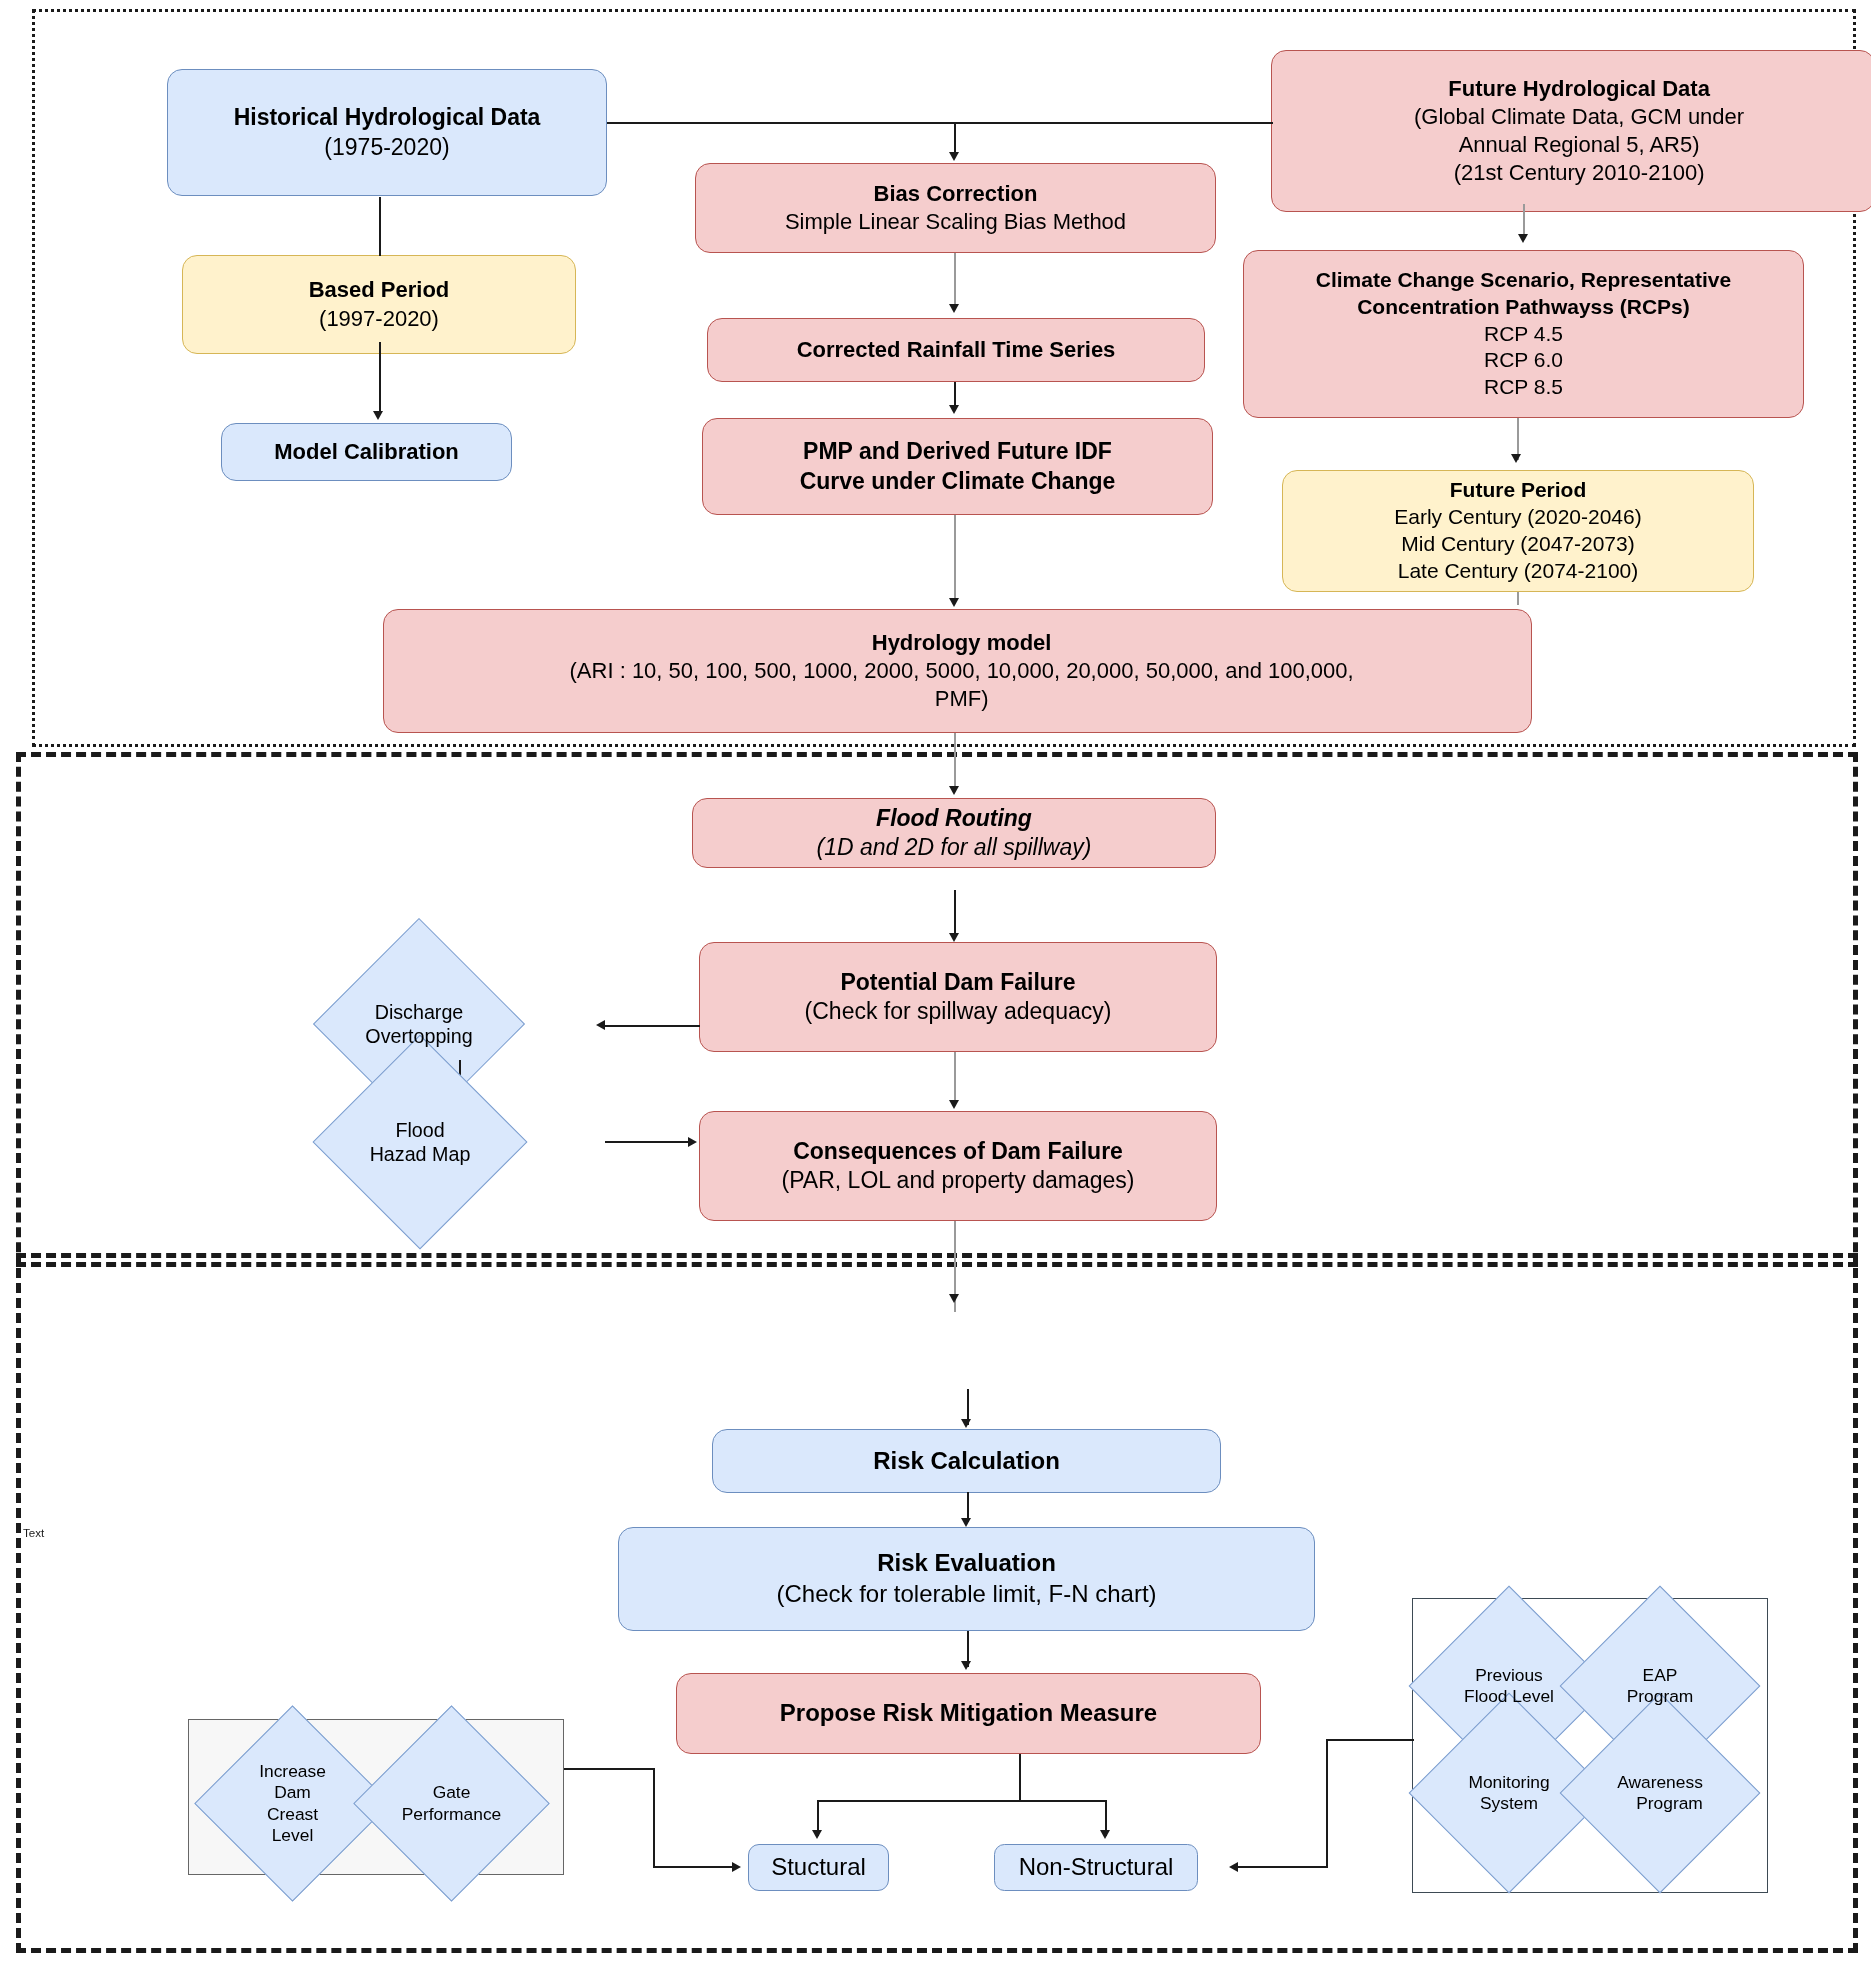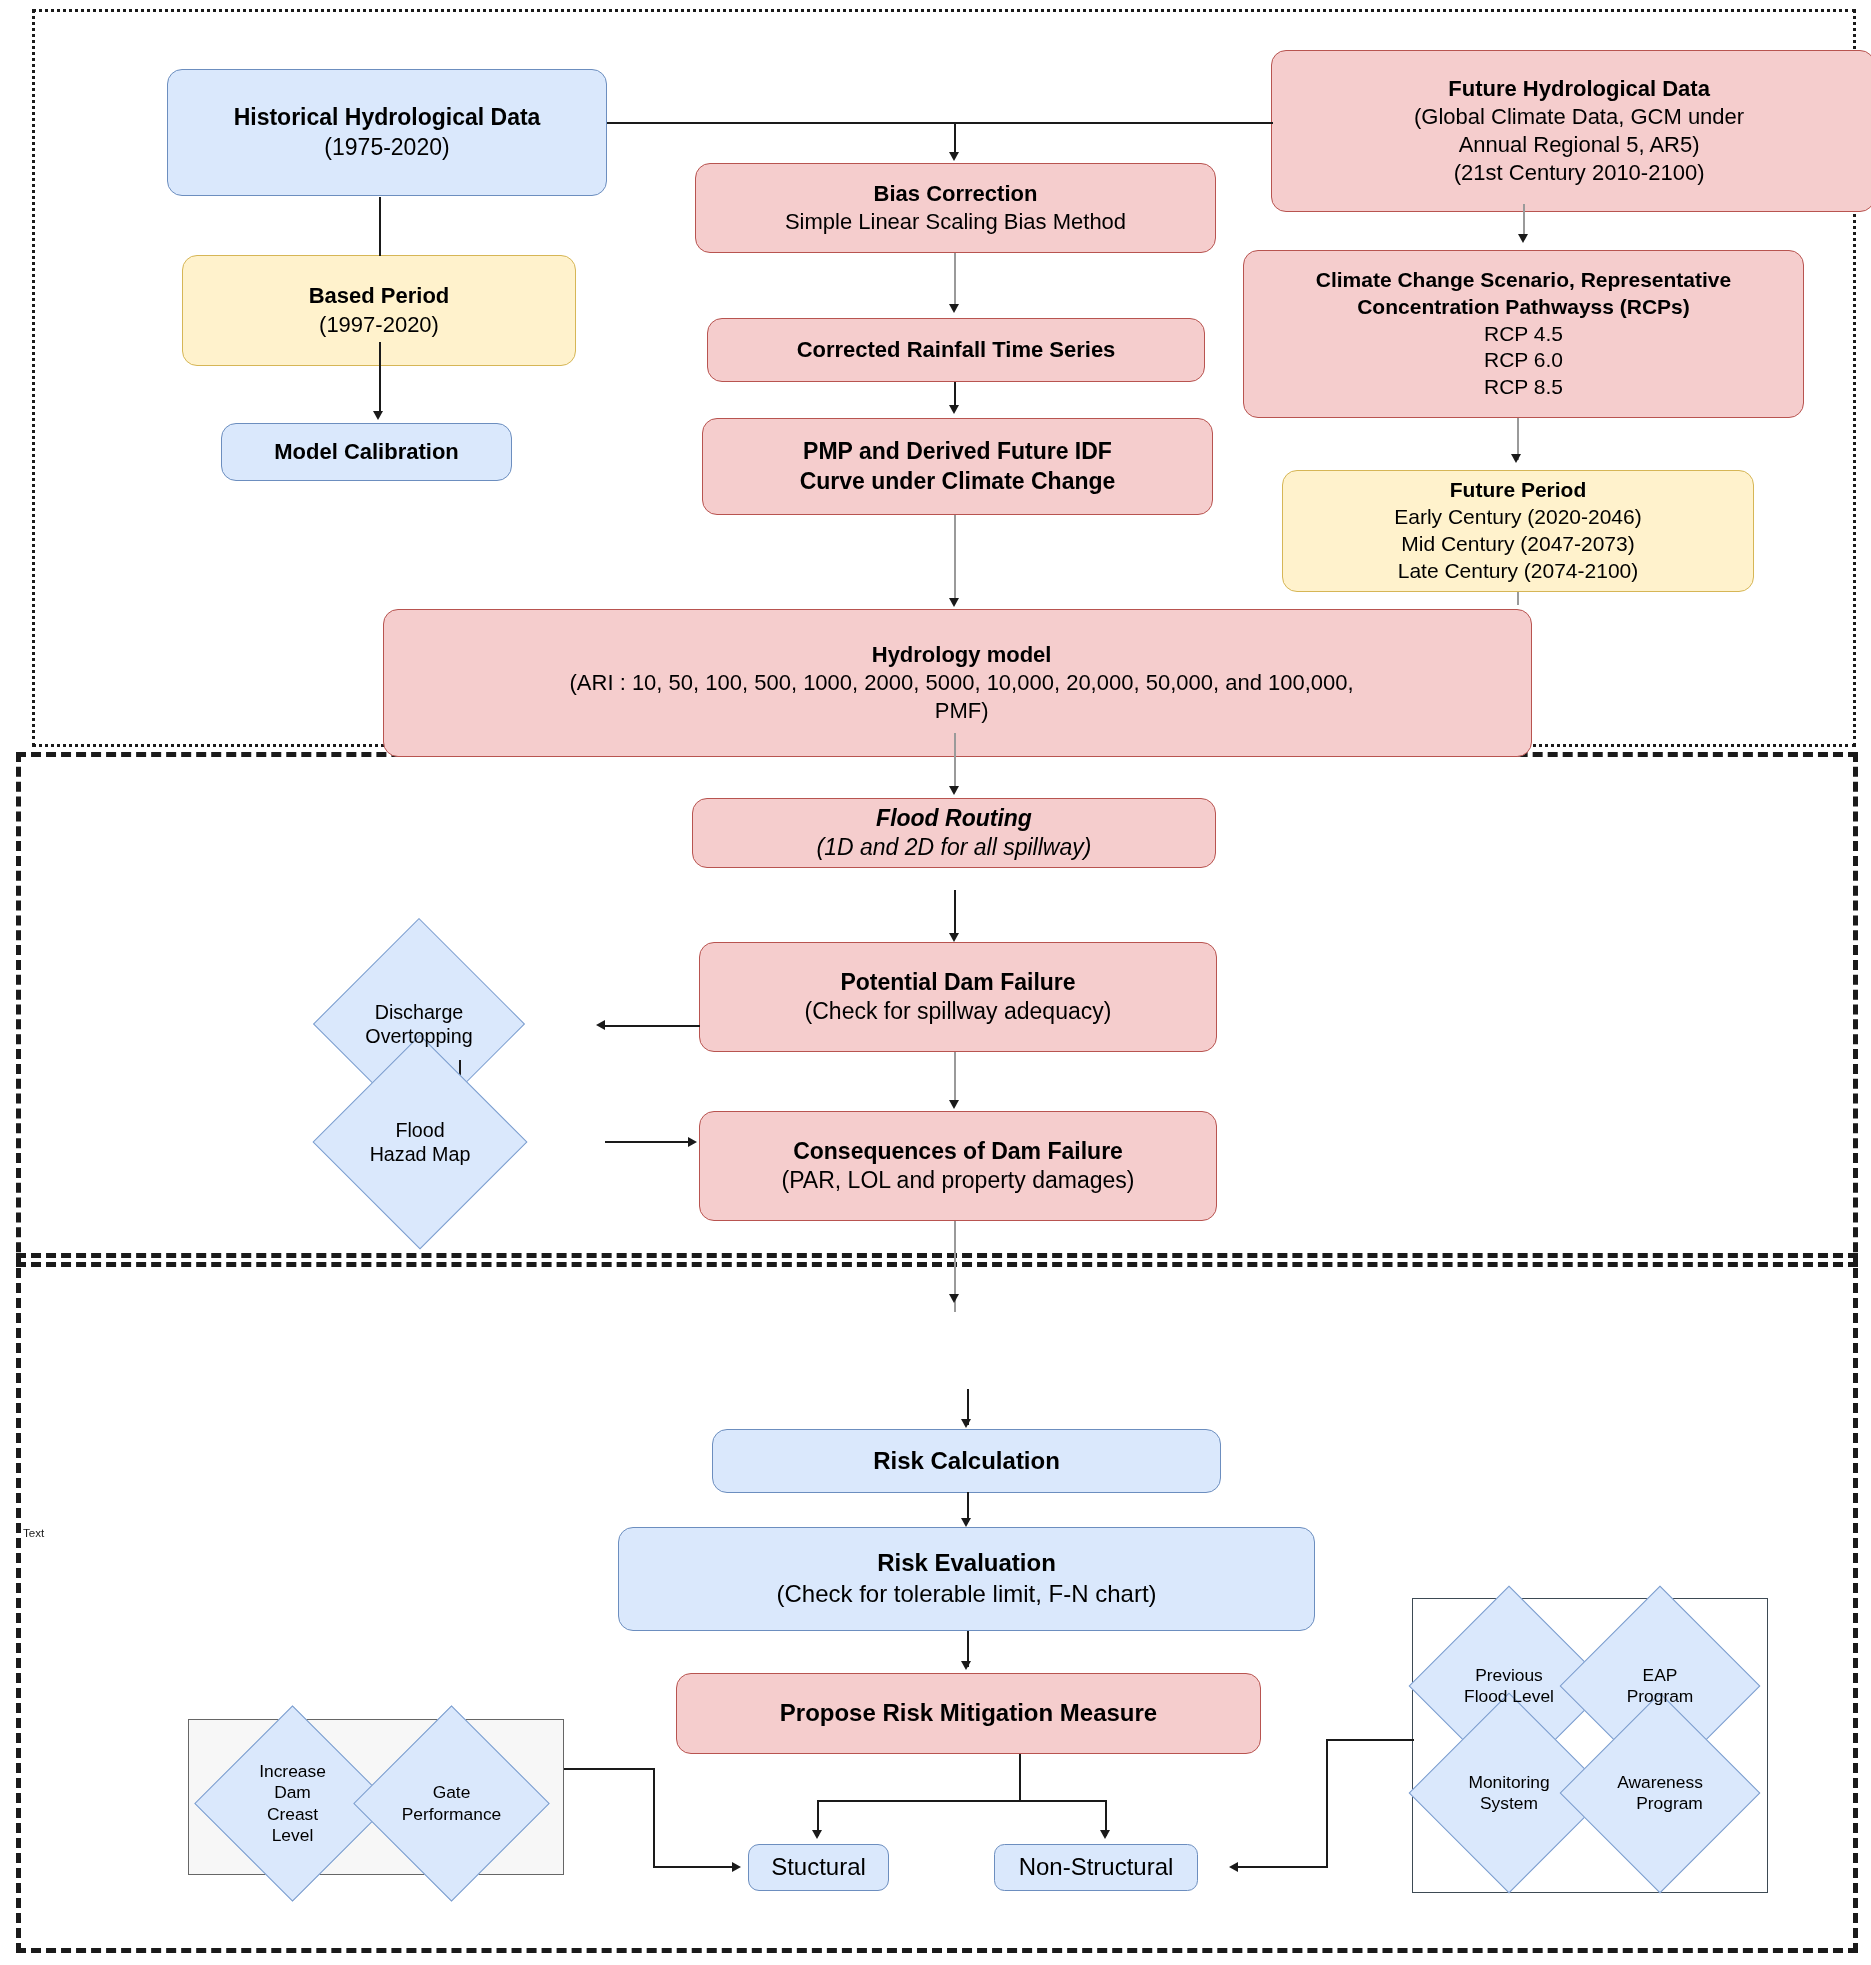--- a/index.html
+++ b/index.html
@@ -136,21 +136,21 @@
 
   <div class="section sec-dashed" style="left:16px; top:1253px; width:1842px; height:700px;"></div>
 
   <div class="smalltext" style="left:23px; top:1526px;">Text</div>
 
   <div class="node blue" style="left:167px; top:69px; width:440px; height:127px; font-size:23px;">
     <div class="t1">Historical Hydrological Data</div>
     <div class="t2">(1975-2020)</div>
   </div>
 
-  <div class="node yellow" style="left:182px; top:255px; width:394px; height:111px; font-size:22px;">
+  <div class="node yellow" style="left:182px; top:255px; width:394px; height:99px; font-size:22px;">
     <div class="t1">Based Period</div>
     <div class="t2">(1997-2020)</div>
   </div>
 
   <div class="node blue" style="left:221px; top:423px; width:291px; height:58px; font-size:22px;">
     <div class="t1">Model Calibration</div>
   </div>
 
   <div class="node pink" style="left:695px; top:163px; width:521px; height:90px; font-size:22px;">
     <div class="t1">Bias Correction</div>
@@ -181,21 +181,21 @@
     <div class="t2">RCP 8.5</div>
   </div>
 
   <div class="node yellow" style="left:1282px; top:470px; width:472px; height:122px; font-size:21px;">
     <div class="t1">Future Period</div>
     <div class="t2">Early Century  (2020-2046)</div>
     <div class="t2">Mid Century    (2047-2073)</div>
     <div class="t2">Late Century  (2074-2100)</div>
   </div>
 
-  <div class="node pink" style="left:383px; top:609px; width:1149px; height:148px; font-size:22px;padding-left:14px;">
+  <div class="node pink" style="left:383px; top:609px; width:1149px; height:124px; font-size:22px;padding-left:14px;">
     <div class="t1">Hydrology model</div>
     <div class="t2">(ARI : 10, 50, 100, 500, 1000, 2000, 5000, 10,000,  20,000,  50,000, and 100,000,</div>
     <div class="t2">PMF)</div>
   </div>
 
   <div class="ln" style="left:379px; top:197px; width:1.7px; height:59px;"></div>
 
   <div class="ln" style="left:379px; top:342px; width:1.7px; height:71px;"></div>
   <div class="arrowdown" style="left:373px; top:411px;"></div>
 

